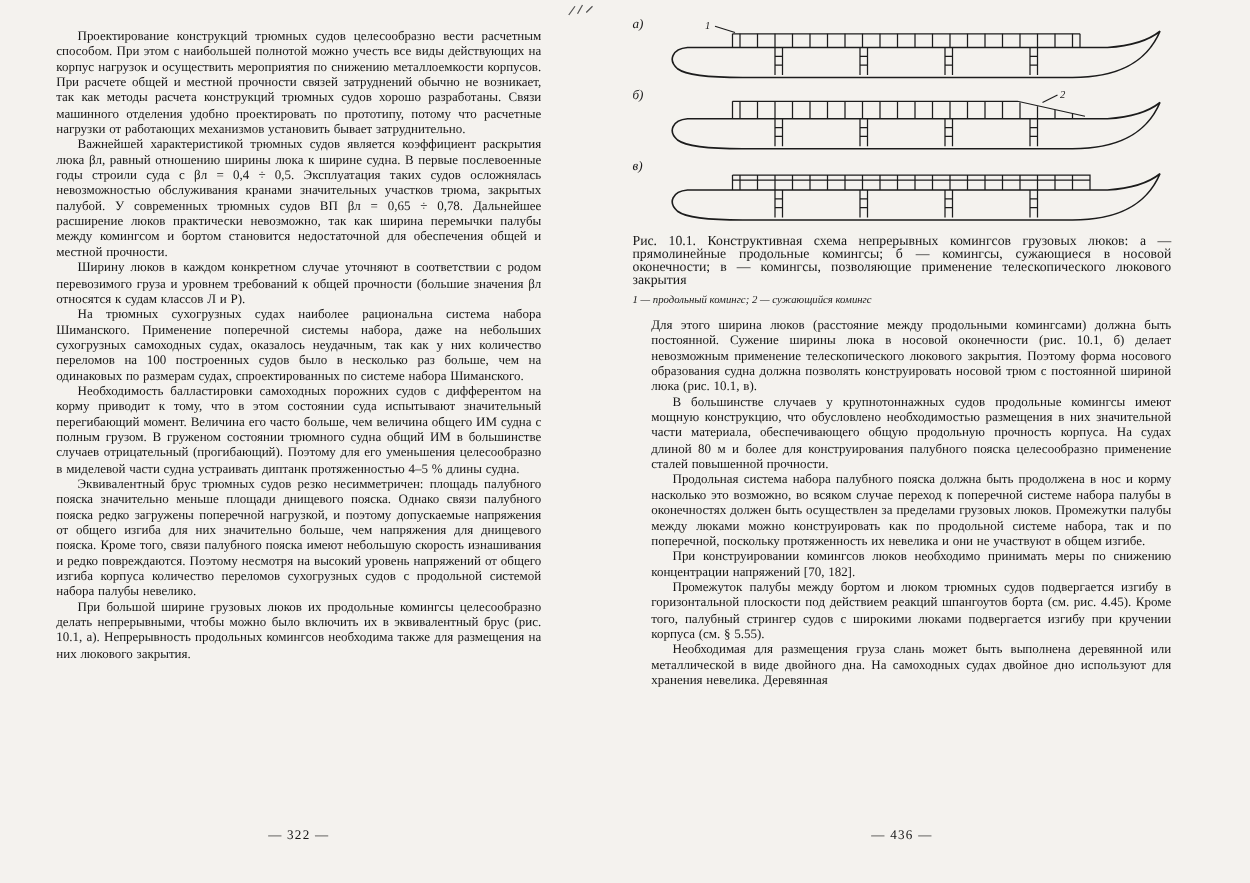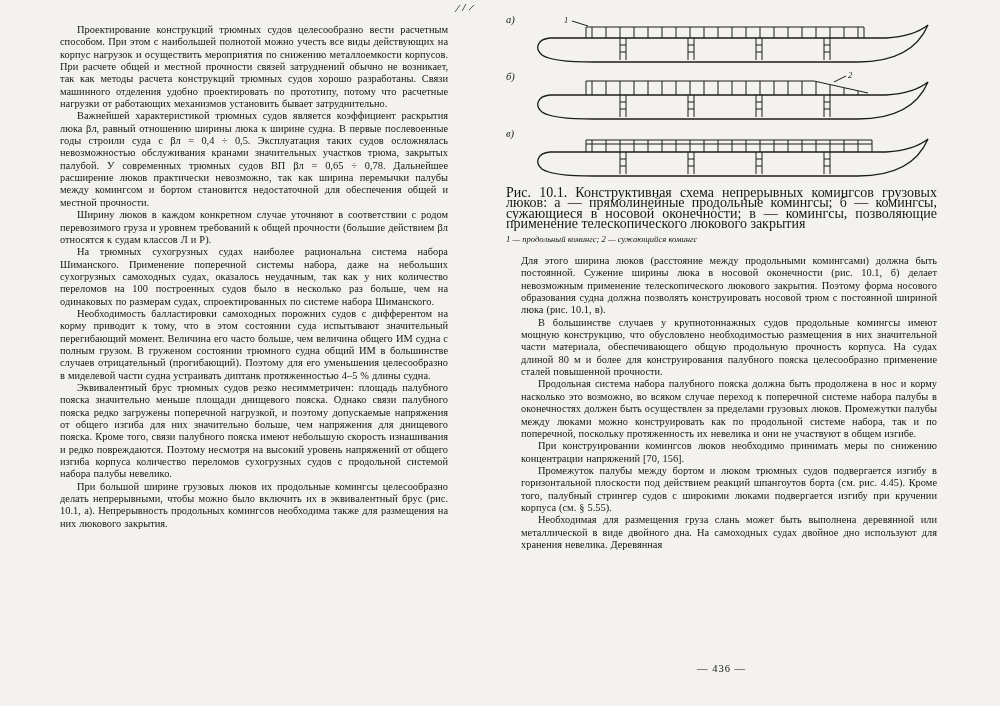--- a/index.html
+++ b/index.html
@@ -4,21 +4,21 @@
 <style>
   html,body{margin:0;padding:0;}
   body{
     width:1000px;height:706px;position:relative;overflow:hidden;
     background:#f4f2ee;
     font-family:"Liberation Serif","DejaVu Serif",serif;
     color:#161616;
   }
   .spread{position:absolute;inset:0;}
   .page-col{position:absolute;top:0;height:706px;}
-  .col-left{left:60px;width:388px;}
+  .col-left{left:45px;width:388px;}
   .col-right{left:506px;width:431px;}
   .text-block-left{position:absolute;top:24px;left:0;width:100%;}
   p.para{
     margin:0;
     font-size:10.4px;line-height:12.35px;
     text-align:justify;text-indent:17px;
     word-spacing:0.4px;
   }
   p.para.no-indent{text-indent:0;}
   .pageno{
@@ -31,21 +31,21 @@
   .fig-label{
     width:22px;flex:0 0 22px;
     font-style:italic;font-size:10.5px;line-height:12px;padding-top:2px;
   }
   svg.drawing{width:406px;height:54px;display:block;}
   svg.drawing path{fill:none;stroke:#1c1c1c;stroke-width:1;}
   svg.drawing path.hull{stroke-width:1.3;}
   svg.drawing text{font-family:"Liberation Serif",serif;font-style:italic;font-size:8.5px;fill:#1c1c1c;}
   .caption{
     margin:5px 0 0 0;
-    font-size:14px;line-height:10.4px;text-align:justify;
+    font-size:11px;line-height:10.4px;text-align:justify;
   }
   .legend{
     margin:4px 0 0 0;
     font-size:8.6px;line-height:10.4px;font-style:italic;
   }
   .body-right{margin-top:11px;margin-left:15px;}
   .artifact{position:absolute;left:452px;top:2px;width:26px;height:14px;}
   .artifact svg{width:100%;height:100%;}
   .artifact path{fill:none;stroke:#555;stroke-width:1;}
 </style>
@@ -57,26 +57,27 @@
   <div class="artifact">
     <svg viewBox="0 0 26 14">
         <path d="M3 10 L8 3 M10 9 L14 2 M17 8 L22 3"></path>
       </svg>
   </div>
 
   <div class="page-col col-left">
     <div class="text-block-left">
       <p class="para">Проектирование конструкций трюмных судов целесообразно вести расчетным способом. При этом с наибольшей полнотой можно учесть все виды действующих на корпус нагрузок и осуществить мероприятия по снижению металлоемкости корпусов. При расчете общей и местной прочности связей затруднений обычно не возникает, так как методы расчета конструкций трюмных судов хорошо разработаны. Связи машинного отделения удобно проектировать по прототипу, потому что расчетные нагрузки от работающих механизмов установить бывает затруднительно.</p>
       <p class="para">Важнейшей характеристикой трюмных судов является коэффициент раскрытия люка βл, равный отношению ширины люка к ширине судна. В первые послевоенные годы строили суда с βл = 0,4 ÷ 0,5. Эксплуатация таких судов осложнялась невозможностью обслуживания кранами значительных участков трюма, закрытых палубой. У современных трюмных судов ВП βл = 0,65 ÷ 0,78. Дальнейшее расширение люков практически невозможно, так как ширина перемычки палубы между комингсом и бортом становится недостаточной для обеспечения общей и местной прочности.</p>
-      <p class="para">Ширину люков в каждом конкретном случае уточняют в соответствии с родом перевозимого груза и уровнем требований к общей прочности (большие действием βл относятся к судам классов Л и Р).</p>
+      <p class="para">Ширину люков в каждом конкретном случае уточняют в соответствии с родом перевозимого груза и уровнем требований к общей прочности (большие значения βл относятся к судам классов Л и Р).</p>
       <p class="para">На трюмных сухогрузных судах наиболее рациональна система набора Шиманского. Применение поперечной системы набора, даже на небольших сухогрузных самоходных судах, оказалось неудачным, так как у них количество переломов на 100 построенных судов было в несколько раз больше, чем на одинаковых по размерам судах, спроектированных по системе набора Шиманского.</p>
       <p class="para">Необходимость балластировки самоходных порожних судов с дифферентом на корму приводит к тому, что в этом состоянии суда испытывают значительный перегибающий момент. Величина его часто больше, чем величина общего ИМ судна с полным грузом. В груженом состоянии трюмного судна общий ИМ в большинстве случаев отрицательный (прогибающий). Поэтому для его уменьшения целесообразно в миделевой части судна устраивать диптанк протяженностью 4–5 % длины судна.</p>
       <p class="para">Эквивалентный брус трюмных судов резко несимметричен: площадь палубного пояска значительно меньше площади днищевого пояска. Однако связи палубного пояска редко загружены поперечной нагрузкой, и поэтому допускаемые напряжения от общего изгиба для них значительно больше, чем напряжения для днищевого пояска. Кроме того, связи палубного пояска имеют небольшую скорость изнашивания и редко повреждаются. Поэтому несмотря на высокий уровень напряжений от общего изгиба корпуса количество переломов сухогрузных судов с продольной системой набора палубы невелико.</p>
       <p class="para">При большой ширине грузовых люков их продольные комингсы целесообразно делать непрерывными, чтобы можно было включить их в эквивалентный брус (рис. 10.1, а). Непрерывность продольных комингсов необходима также для размещения на них люкового закрытия.</p>
     </div>
+    <div class="pageno">— 322 —</div>
   </div>
 
   <div class="page-col col-right">
 
     <div class="figure">
 
       <div class="fig-row">
         <div class="fig-label">а)</div>
         <svg class="drawing" viewBox="0 0 406 54">
           <path class="hull" d="M22 26 C10 27 6 36 14 43 C22 49 44 50 66 50 L330 50 C362 50 388 41 400 13 C390 21 374 25 358 26 L22 26 Z"></path>
@@ -110,21 +111,21 @@
         </svg>
       </div>
 
       <p class="caption">Рис. 10.1. Конструктивная схема непрерывных комингсов грузовых люков: а — прямолинейные продольные комингсы; б — комингсы, сужающиеся в носовой оконечности; в — комингсы, позволяющие применение телескопического люкового закрытия</p>
       <p class="legend">1 — продольный комингс; 2 — сужающийся комингс</p>
 
       <div class="body-right">
         <p class="para no-indent">Для этого ширина люков (расстояние между продольными комингсами) должна быть постоянной. Сужение ширины люка в носовой оконечности (рис. 10.1, б) делает невозможным применение телескопического люкового закрытия. Поэтому форма носового образования судна должна позволять конструировать носовой трюм с постоянной шириной люка (рис. 10.1, в).</p>
         <p class="para">В большинстве случаев у крупнотоннажных судов продольные комингсы имеют мощную конструкцию, что обусловлено необходимостью размещения в них значительной части материала, обеспечивающего общую продольную прочность корпуса. На судах длиной 80 м и более для конструирования палубного пояска целесообразно применение сталей повышенной прочности.</p>
         <p class="para">Продольная система набора палубного пояска должна быть продолжена в нос и корму насколько это возможно, во всяком случае переход к поперечной системе набора палубы в оконечностях должен быть осуществлен за пределами грузовых люков. Промежутки палубы между люками можно конструировать как по продольной системе набора, так и по поперечной, поскольку протяженность их невелика и они не участвуют в общем изгибе.</p>
-        <p class="para">При конструировании комингсов люков необходимо принимать меры по снижению концентрации напряжений [70, 156].</p>
+        <p class="para">При конструировании комингсов люков необходимо принимать меры по снижению концентрации напряжений [70, 182].</p>
         <p class="para">Промежуток палубы между бортом и люком трюмных судов подвергается изгибу в горизонтальной плоскости под действием реакций шпангоутов борта (см. рис. 4.45). Кроме того, палубный стрингер судов с широкими люками подвергается изгибу при кручении корпуса (см. § 5.55).</p>
         <p class="para">Необходимая для размещения груза слань может быть выполнена деревянной или металлической в виде двойного дна. На самоходных судах двойное дно используют для хранения невелика. Деревянная</p>
       </div>
     </div>
 
     <div class="pageno">— 436 —</div>
   </div>
 
 </div>
 

